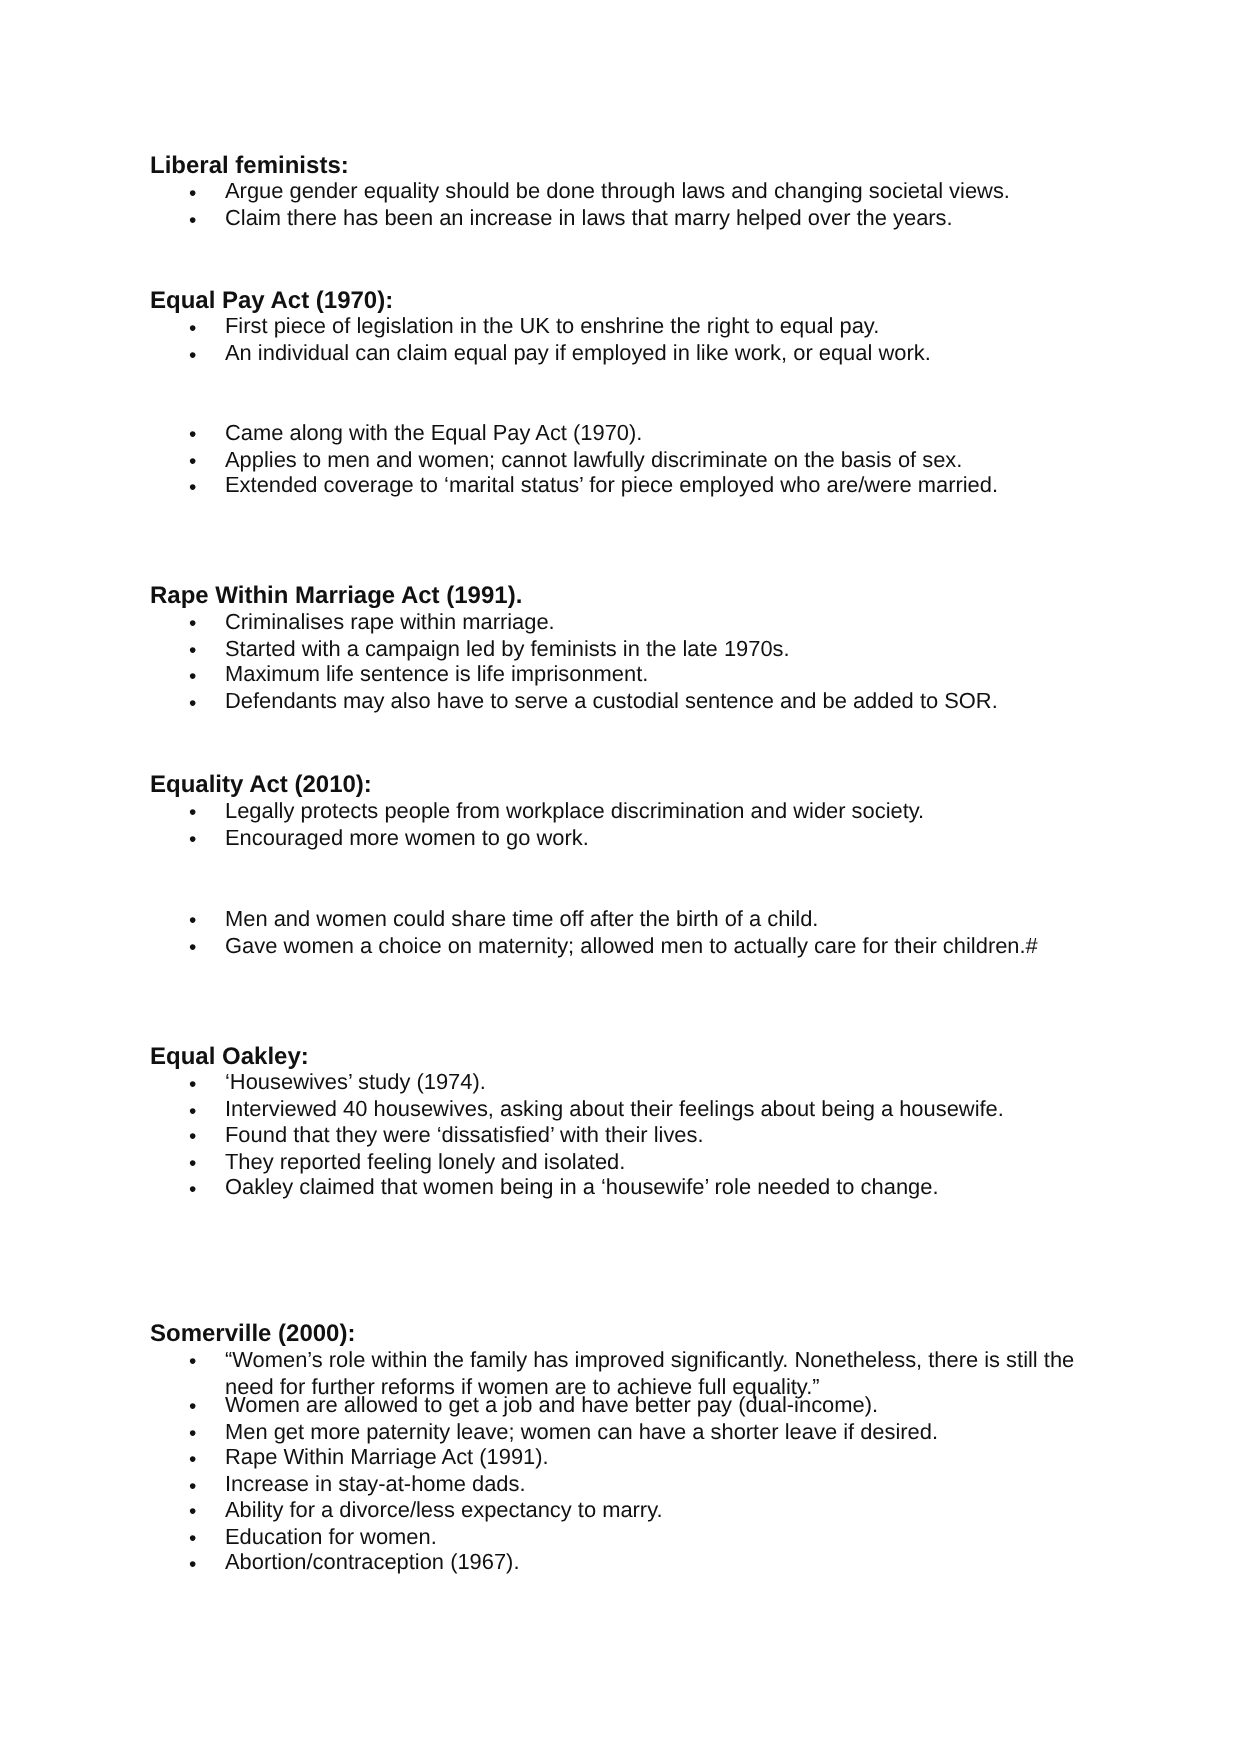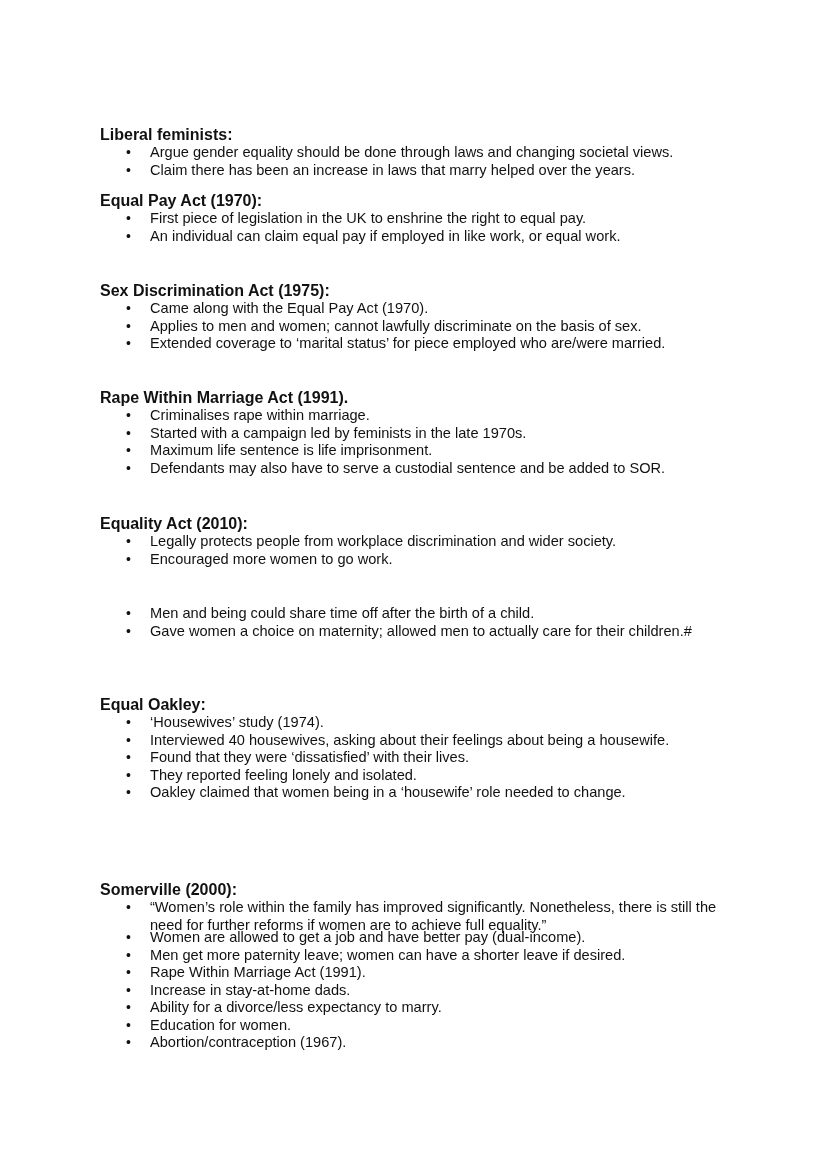--- a/index.html
+++ b/index.html
@@ -8,21 +8,21 @@
   .section { position: absolute; left: 100px; width: 680px; }
   .heading { font-weight: bold; font-size: 16px; line-height: 19px; margin: 0; white-space: nowrap; }
   ul { list-style: none; margin: 0; padding: 0; }
   li { position: relative; padding-left: 50px; font-size: 14.6px; line-height: 17.5px; }
   .bullet { position: absolute; left: 26px; top: 0; font-size: 14px; }
   .txt { display: block; }
 </style>
 </head>
 <body>
 
-<div class="section" style="top:101px;margin-top:24px;">
+<div class="section" style="top:101px;">
   <h2 class="heading">Liberal feminists:</h2>
   <ul>
     <li>
         <span class="bullet">•</span>
         <span class="txt">Argue gender equality should be done through laws and changing societal views.</span>
       </li>
     <li>
         <span class="bullet">•</span>
         <span class="txt">Claim there has been an increase in laws that marry helped over the years.</span>
       </li>
@@ -37,21 +37,20 @@
         <span class="txt">First piece of legislation in the UK to enshrine the right to equal pay.</span>
       </li>
     <li>
         <span class="bullet">•</span>
         <span class="txt">An individual can claim equal pay if employed in like work, or equal work.</span>
       </li>
   </ul>
 </div>
 
 <div class="section" style="top:281px;">
-  <h2 class="heading">Sex Discrimination Act (1975):</h2>
   <ul>
     <li>
         <span class="bullet">•</span>
         <span class="txt">Came along with the Equal Pay Act (1970).</span>
       </li>
     <li>
         <span class="bullet">•</span>
         <span class="txt">Applies to men and women; cannot lawfully discriminate on the basis of sex.</span>
       </li>
     <li>
@@ -94,21 +93,21 @@
         <span class="bullet">•</span>
         <span class="txt">Encouraged more women to go work.</span>
       </li>
   </ul>
 </div>
 
 <div class="section" style="top:605px;">
   <ul>
     <li>
         <span class="bullet">•</span>
-        <span class="txt">Men and being could share time off after the birth of a child.</span>
+        <span class="txt">Men and women could share time off after the birth of a child.</span>
       </li>
     <li style="white-space:nowrap;">
         <span class="bullet">•</span>
         <span class="txt">Gave women a choice on maternity; allowed men to actually care for their children.#</span>
       </li>
   </ul>
 </div>
 
 <div class="section" style="top:695px;">
   <h2 class="heading">Equal Oakley:</h2>

